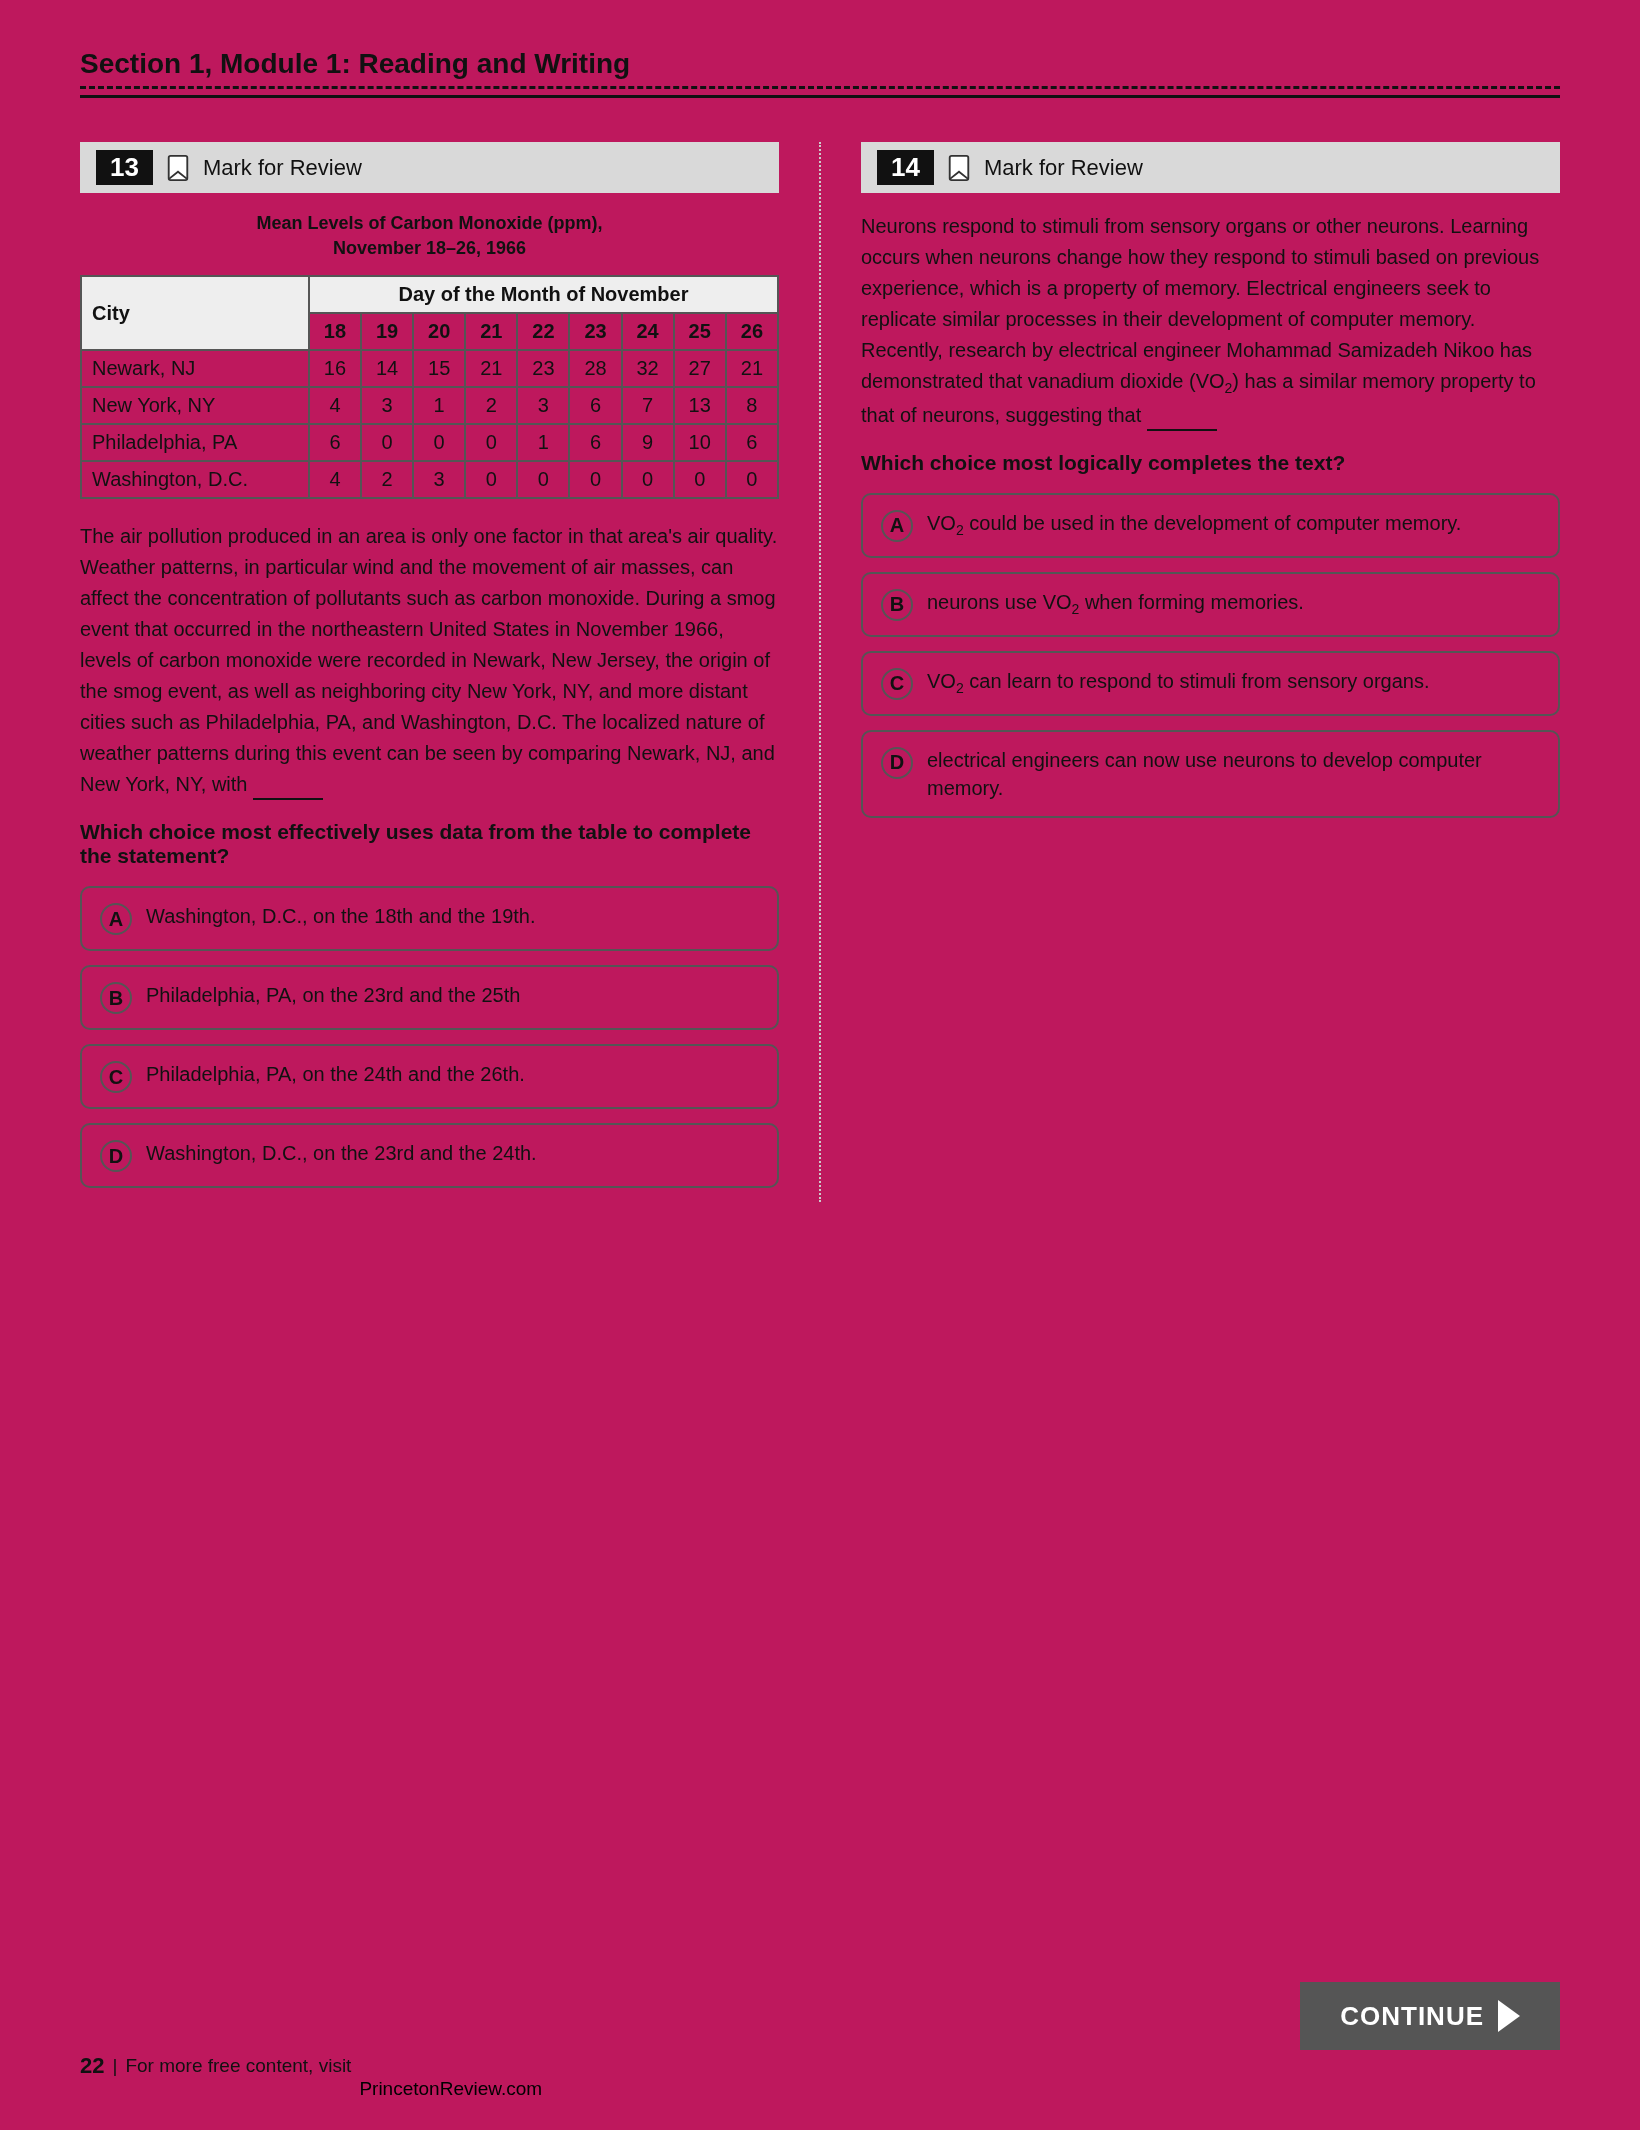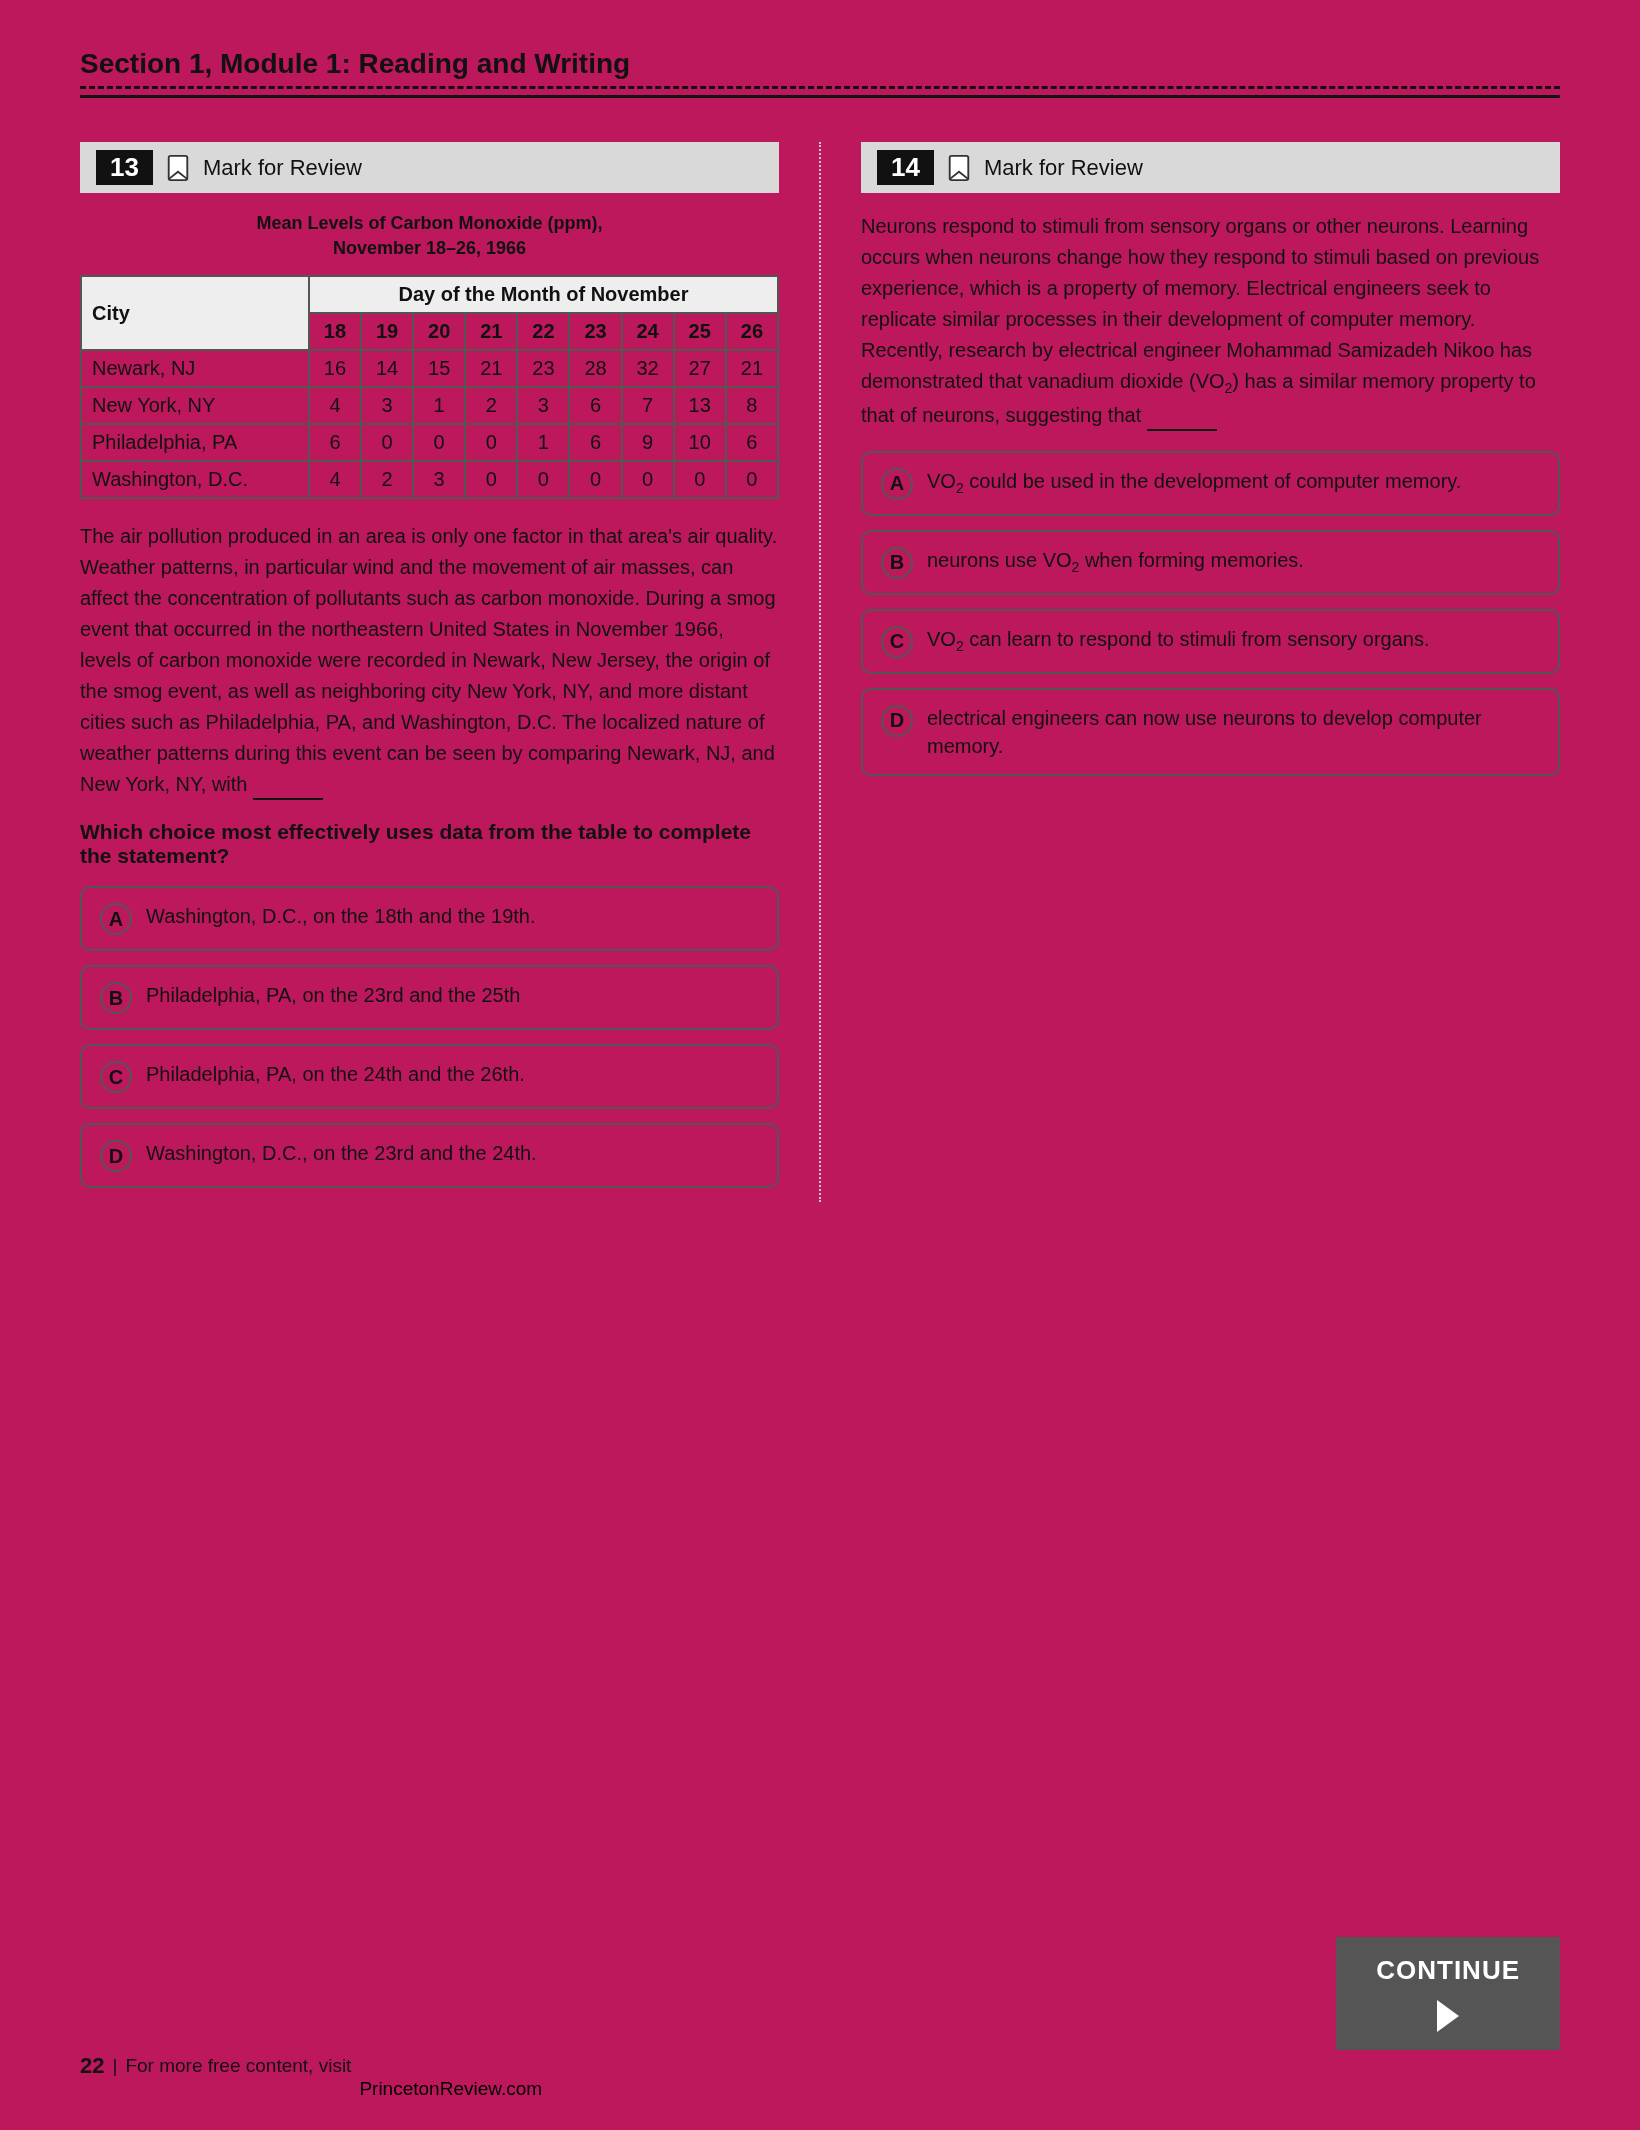--- a/index.html
+++ b/index.html
@@ -199,21 +199,20 @@
       font-family: Arial, Helvetica, sans-serif;
       font-size: 26px;
       font-weight: bold;
       padding: 18px 40px;
       display: flex;
       align-items: center;
       gap: 14px;
       cursor: pointer;
       border: none;
       letter-spacing: 1px;
-      flex-direction: column;
     }
 
     .arrow-right {
       display: inline-block;
       width: 0;
       height: 0;
       border-top: 16px solid transparent;
       border-bottom: 16px solid transparent;
       border-left: 22px solid #fff;
     }
@@ -376,20 +375,21 @@
         <span class="question-number">14</span>
         <svg class="bookmark-icon" viewBox="0 0 22 28" fill="none" xmlns="http://www.w3.org/2000/svg">
           <rect x="1" y="1" width="20" height="26" rx="2" stroke="#333" stroke-width="2" fill="white"></rect>
           <polyline points="1,26 11,18 21,26" stroke="#333" stroke-width="2" fill="none"></polyline>
         </svg>
         <span class="mark-for-review">Mark for Review</span>
       </div>
 
       <div class="right-passage" id="passage-14-container">Neurons respond to stimuli from sensory organs or other neurons. Learning occurs when neurons change how they respond to stimuli based on previous experience, which is a property of memory. Electrical engineers seek to replicate similar processes in their development of computer memory. Recently, research by electrical engineer Mohammad Samizadeh Nikoo has demonstrated that vanadium dioxide (VO<sub>2</sub>) has a similar memory property to that of neurons, suggesting that <span class="blank-underline"></span></div>
 
+      <div class="question-prompt">Which choice most logically completes the text?</div>
 
       <div id="choices-14">
           <div class="answer-choice">
     <span class="choice-letter">A</span>
     <span class="choice-text">VO<sub>2</sub> could be used in the development of computer memory.</span>
   </div>
           <div class="answer-choice">
     <span class="choice-letter">B</span>
     <span class="choice-text">neurons use VO<sub>2</sub> when forming memories.</span>
   </div>

